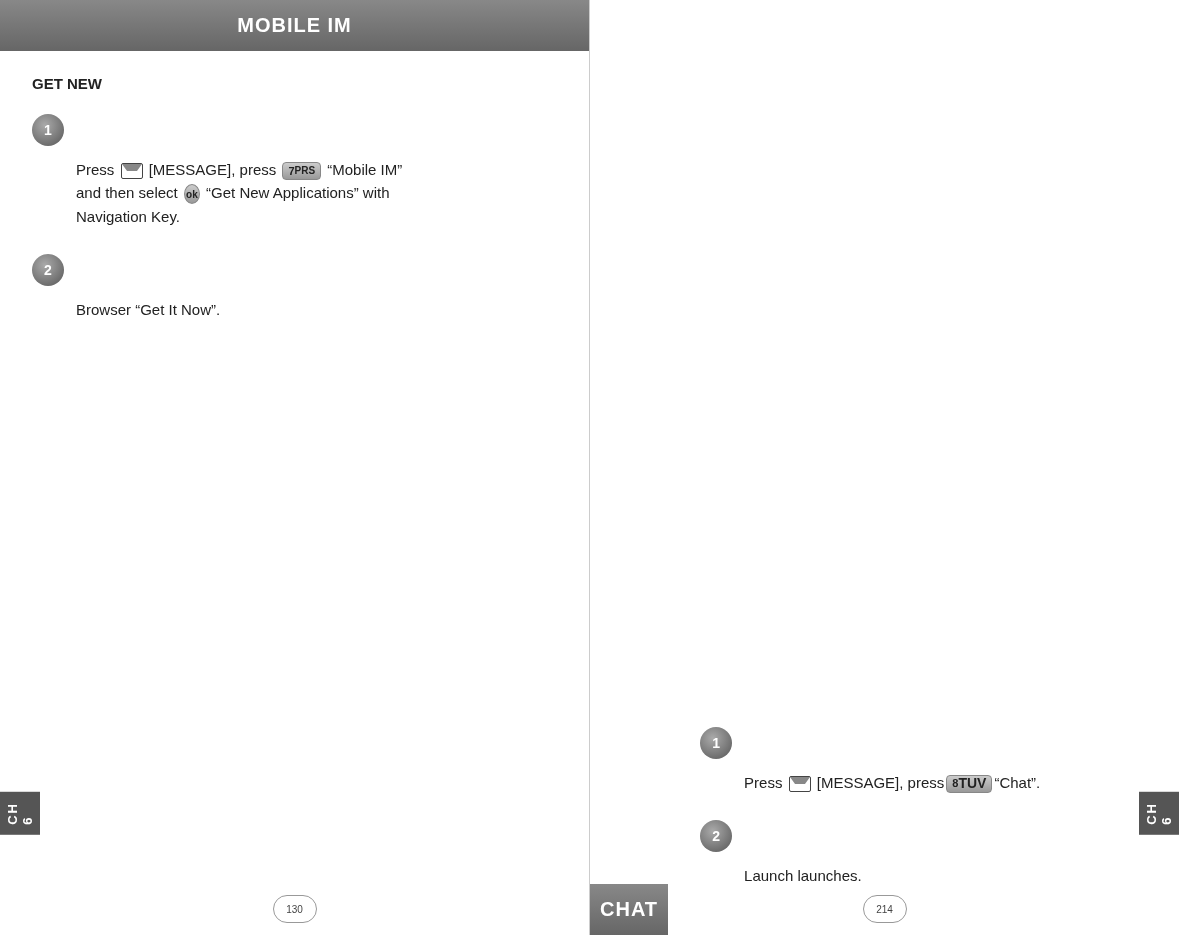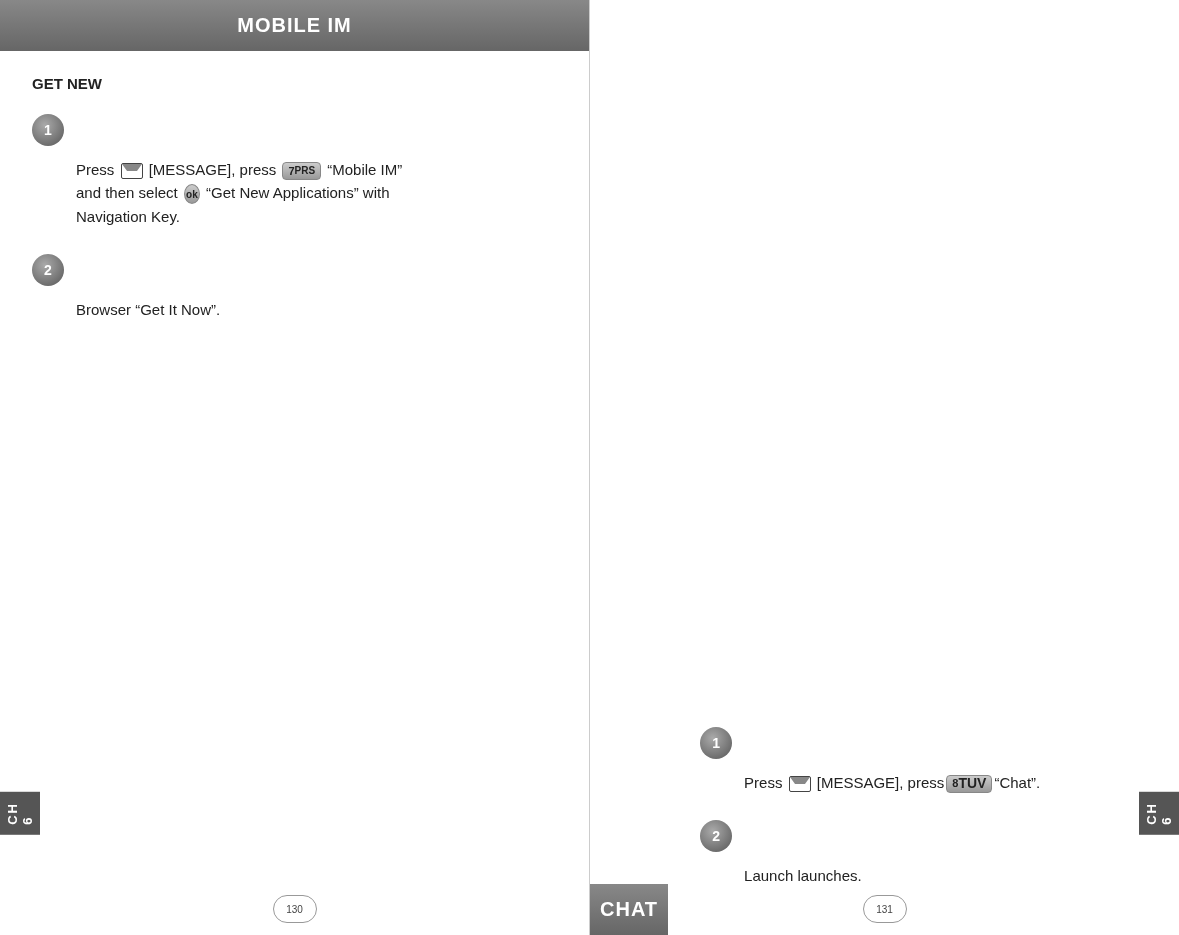--- a/index.html
+++ b/index.html
@@ -247,17 +247,17 @@
 
       <div class="step">
         <div class="step-badge">2</div>
         <div class="step-text">Launch launches.</div>
       </div>
     </div>
 
     <div class="ch-tab-right">CH<br>6</div>
 
     <div style="position:absolute;bottom:12px;left:50%;transform:translateX(-50%);">
-      <div class="page-number">131</div>
+      <div class="page-number">214</div>
     </div>
   </div>
 
 </div>
 
 </body></html>

